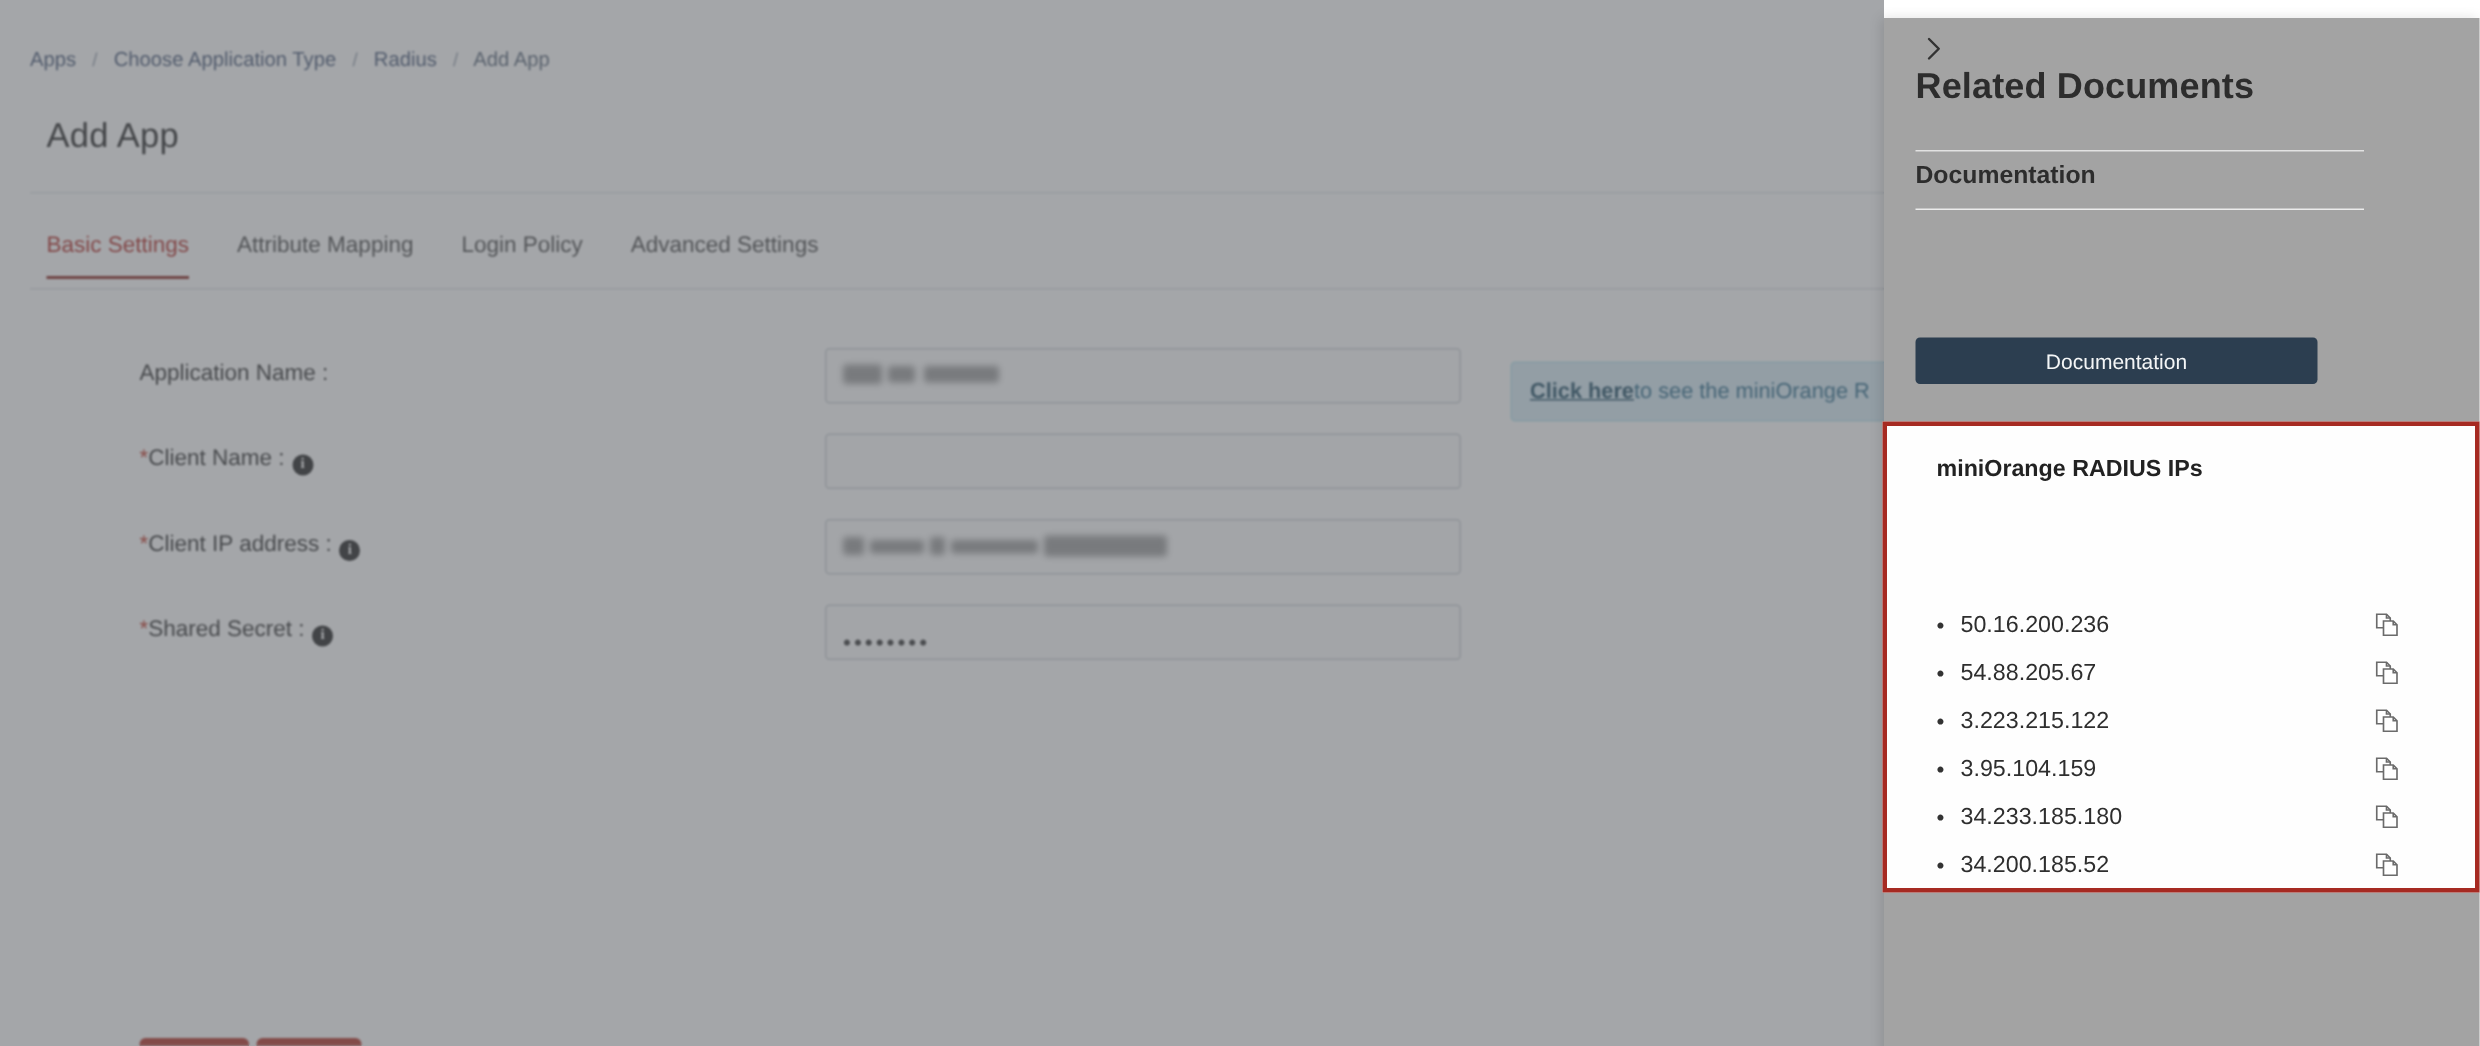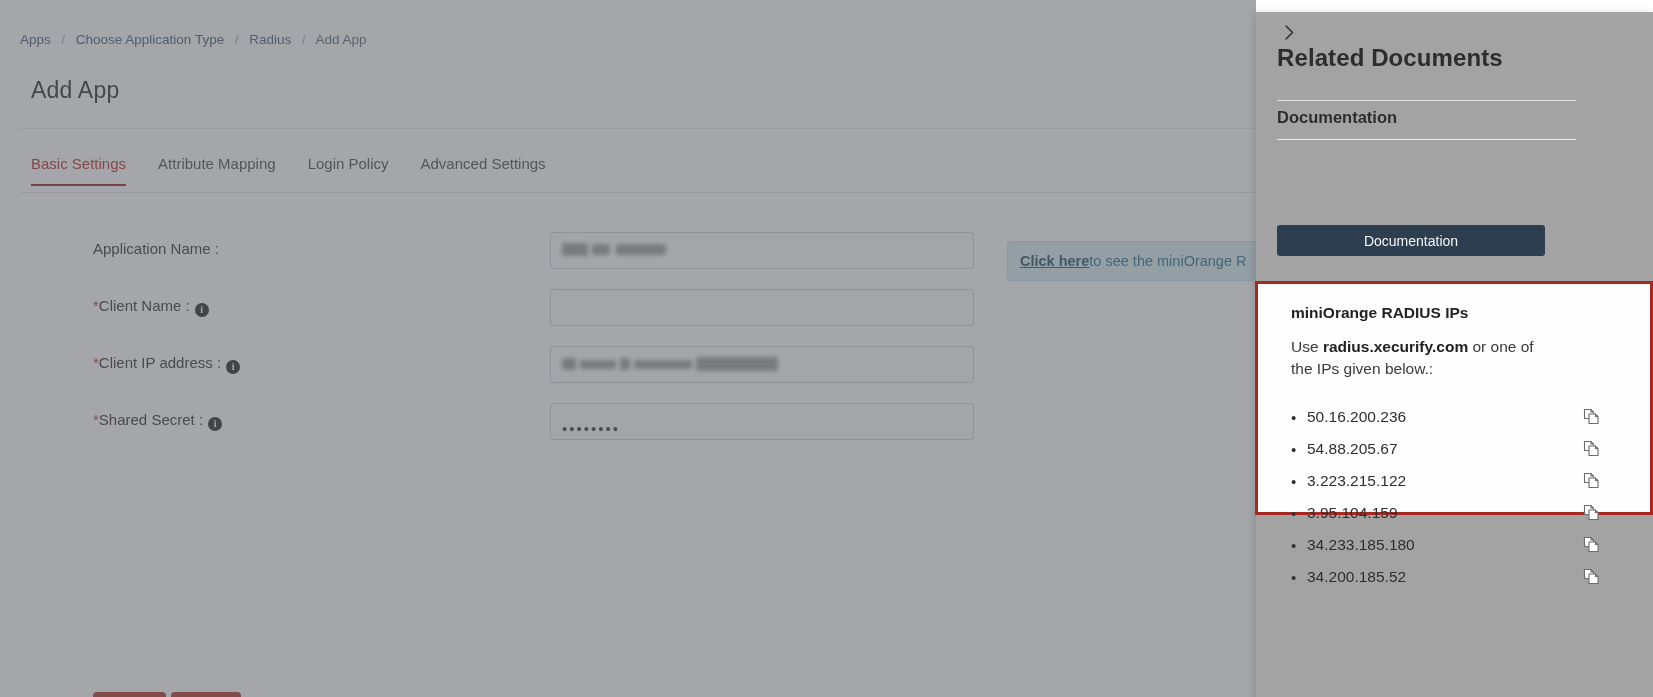--- a/index.html
+++ b/index.html
@@ -158,21 +158,21 @@
     background: #2c3e50; color: #f4f6f7;
     border: none; border-radius: 3px;
     font-size: 14px; cursor: pointer;
     font-family: "Liberation Sans", sans-serif;
     display: flex; align-items: center; justify-content: center;
   }
 
   
   .highlight-box {
     position: absolute; left: -1px; top: 269px;
-    width: 398px; height: 234px;
+    width: 398px; height: 314px;
     border: 3px solid #a62a22;
     background: #fefefe;
   }
   .ips-title {
     position: absolute; left: 33px; top: 20px;
     font-size: 15.5px; font-weight: bold; color: #222;
   }
   .ips-desc {
     position: absolute; left: 33px; top: 52px; width: 252px;
     font-size: 15.5px; color: #3a3a3a; line-height: 1.44;
@@ -279,21 +279,20 @@
     </div>
 
     <div class="drawer-title">Related Documents</div>
     <div class="drawer-rule"></div>
     <div class="drawer-subtitle">Documentation</div>
     <div class="drawer-rule2"></div>
     <button class="doc-button">Documentation</button>
 
     <div class="highlight-box">
       <div class="ips-title">miniOrange RADIUS IPs</div>
-      <div class="ips-desc"><span>Use </span><b>radius.xecurify.com</b><span> or one of the IPs given below.:</span></div>
 
       <div class="ip-list">
 
         <div class="ip-item">
           <span class="ip-bullet">•</span>
           <span class="ip-text">50.16.200.236</span>
           <span class="copy-icon">
             <svg width="17" height="17" viewBox="0 0 17 17" fill="none" aria-hidden="true">
               <path d="M1.5 1 H8 L10.5 3.5 V10 H1.5 Z" stroke="#6b6b6b" stroke-width="1.1" fill="#fff"></path>
               <path d="M8 1 V3.5 H10.5" stroke="#6b6b6b" stroke-width="1.1" fill="none"></path>

